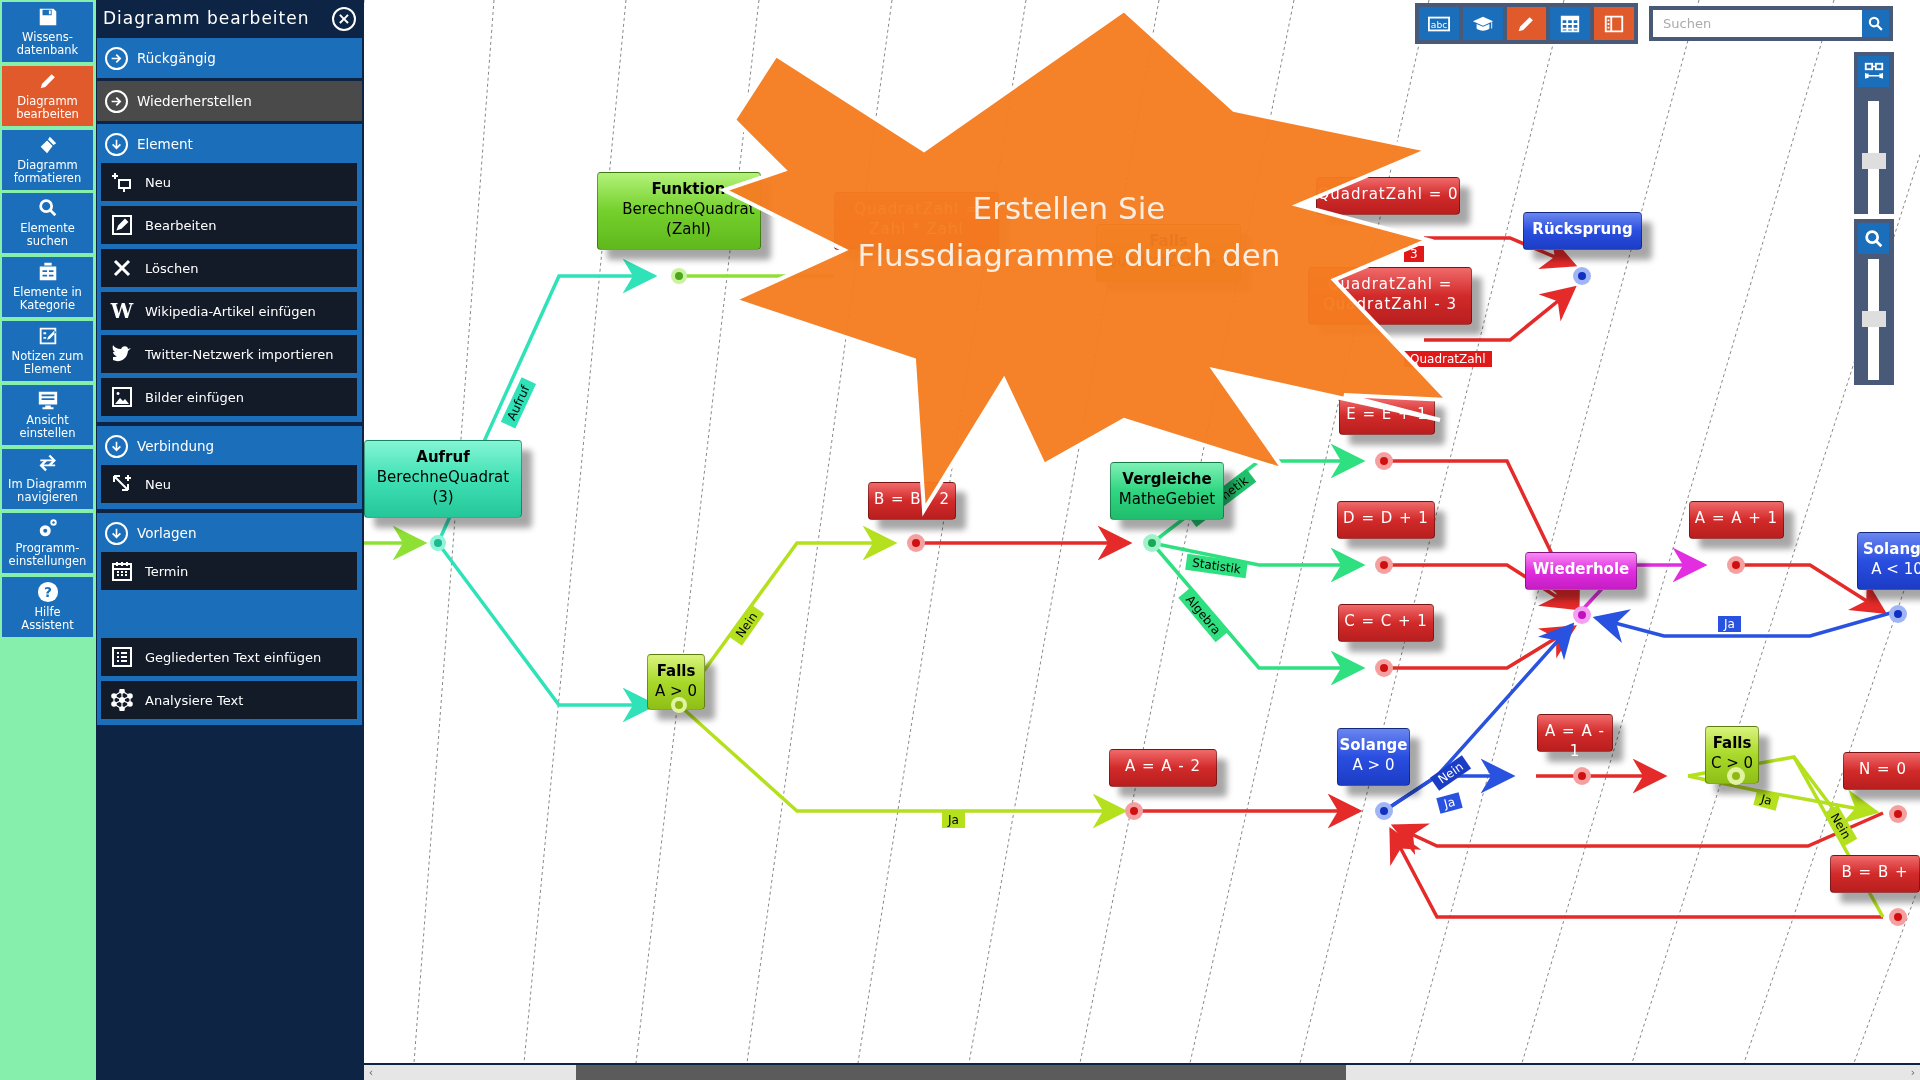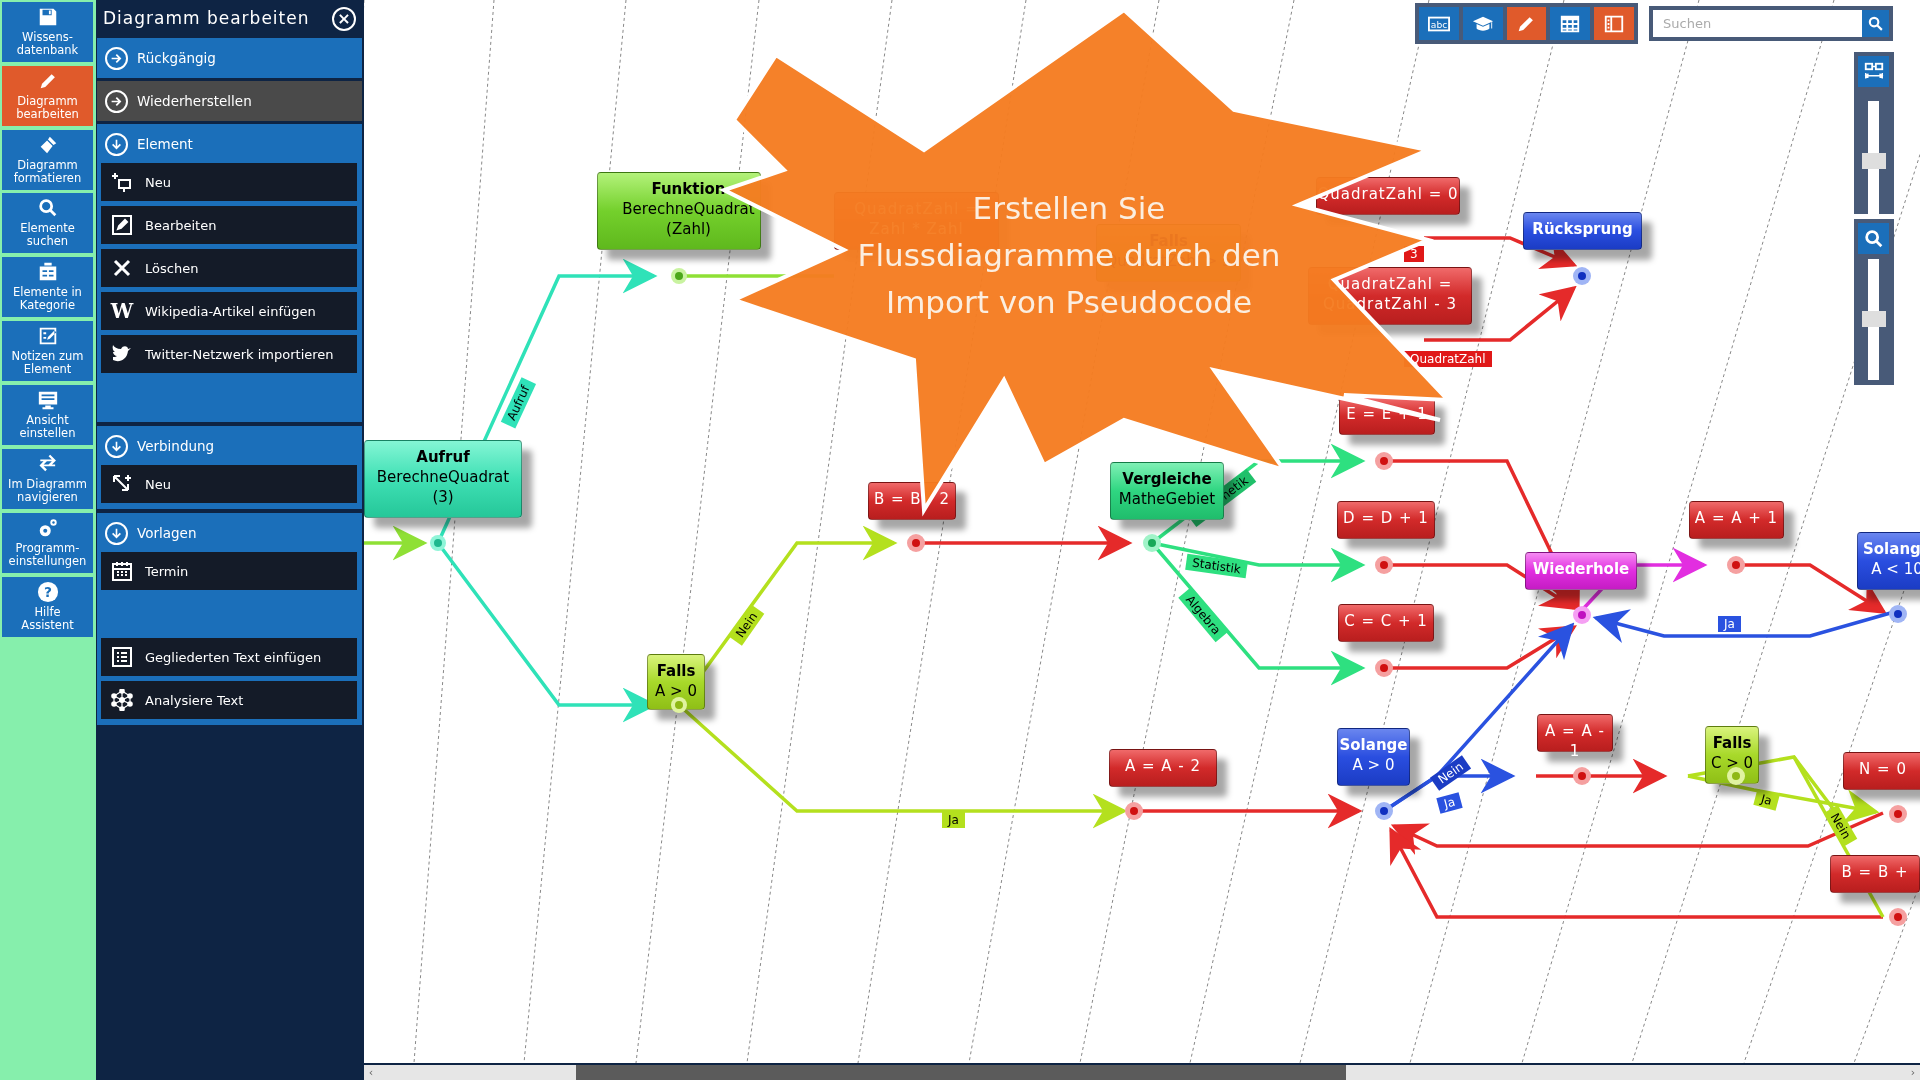--- a/index.html
+++ b/index.html
@@ -229,20 +229,29 @@
       <span class="pico" style="font-family:'DejaVu Serif',serif;font-weight:bold;font-size:20px;">W</span>
       <span>Wikipedia-Artikel einfügen</span>
     </div>
     <div class="p-item" style="top:335px;left:5px">
       <span class="pico">
           <svg viewBox="0 0 22 22">
             <path d="M2 17c6 3 14 0 15-9l3-3-3 1c0-3-5-4-7 0-4 0-7-2-8-4-1 3 0 6 2 7l-2 0c0 2 2 4 4 4-1 1-3 1-4 1z" fill="#fff" stroke="none"></path>
           </svg>
         </span>
       <span>Twitter-Netzwerk importieren</span>
+    </div>
+    <div class="p-item" style="top:378px;left:5px">
+      <span class="pico">
+          <svg viewBox="0 0 22 22">
+            <rect x="2" y="2" width="18" height="18"></rect>
+            <path d="M4 18l5-6 3 3 2-2 4 5z M7 6a1.5 1.5 0 1 0 0.1 0" fill="#fff" stroke="none"></path>
+          </svg>
+        </span>
+      <span>Bilder einfügen</span>
     </div>
 
     <div class="p-group" style="top:426px;height:83px"></div>
     <div class="p-head" style="top:426px">
       <span class="circ">
           <svg viewBox="0 0 16 16">
             <path d="M7 2h2v8l3-3 1.5 1.5L8 14 2.5 8.5 4 7l3 3z"></path>
           </svg>
         </span>
       <span>Verbindung</span>
@@ -515,21 +524,20 @@
           <circle cx="1218" cy="276" r="4" fill="#1030c0"></circle>
       </g>
     </svg>
 
     <svg id="promo" width="1556" height="1063">
       <polygon points="412,55 560,150 760,10 870,110 1064,150 934,205 1064,240 970,280 1084,400 980,395 1076,420 850,370 920,470 760,420 680,465 640,380 560,510 550,360 370,300 480,250 360,190 420,170 370,120" fill="#f57c20" fill-opacity="0.96" stroke="#fff" stroke-width="4" stroke-linejoin="miter"></polygon>
     </svg>
     <div id="promo-text">
       <div>Erstellen Sie</div>
       <div>Flussdiagramme durch den</div>
-      <div>Import von Pseudocode</div>
     </div>
   </div>
 
   <div id="toolbar">
     <div class="tb-btn">
       <svg viewBox="0 0 24 24">
           <rect x="1" y="5" width="22" height="14" fill="none" stroke="#fff" stroke-width="2"></rect>
           <text x="12" y="16" text-anchor="middle" font-size="10" fill="#fff" font-family="DejaVu Sans, sans-serif">abc</text>
         </svg>
     </div>

